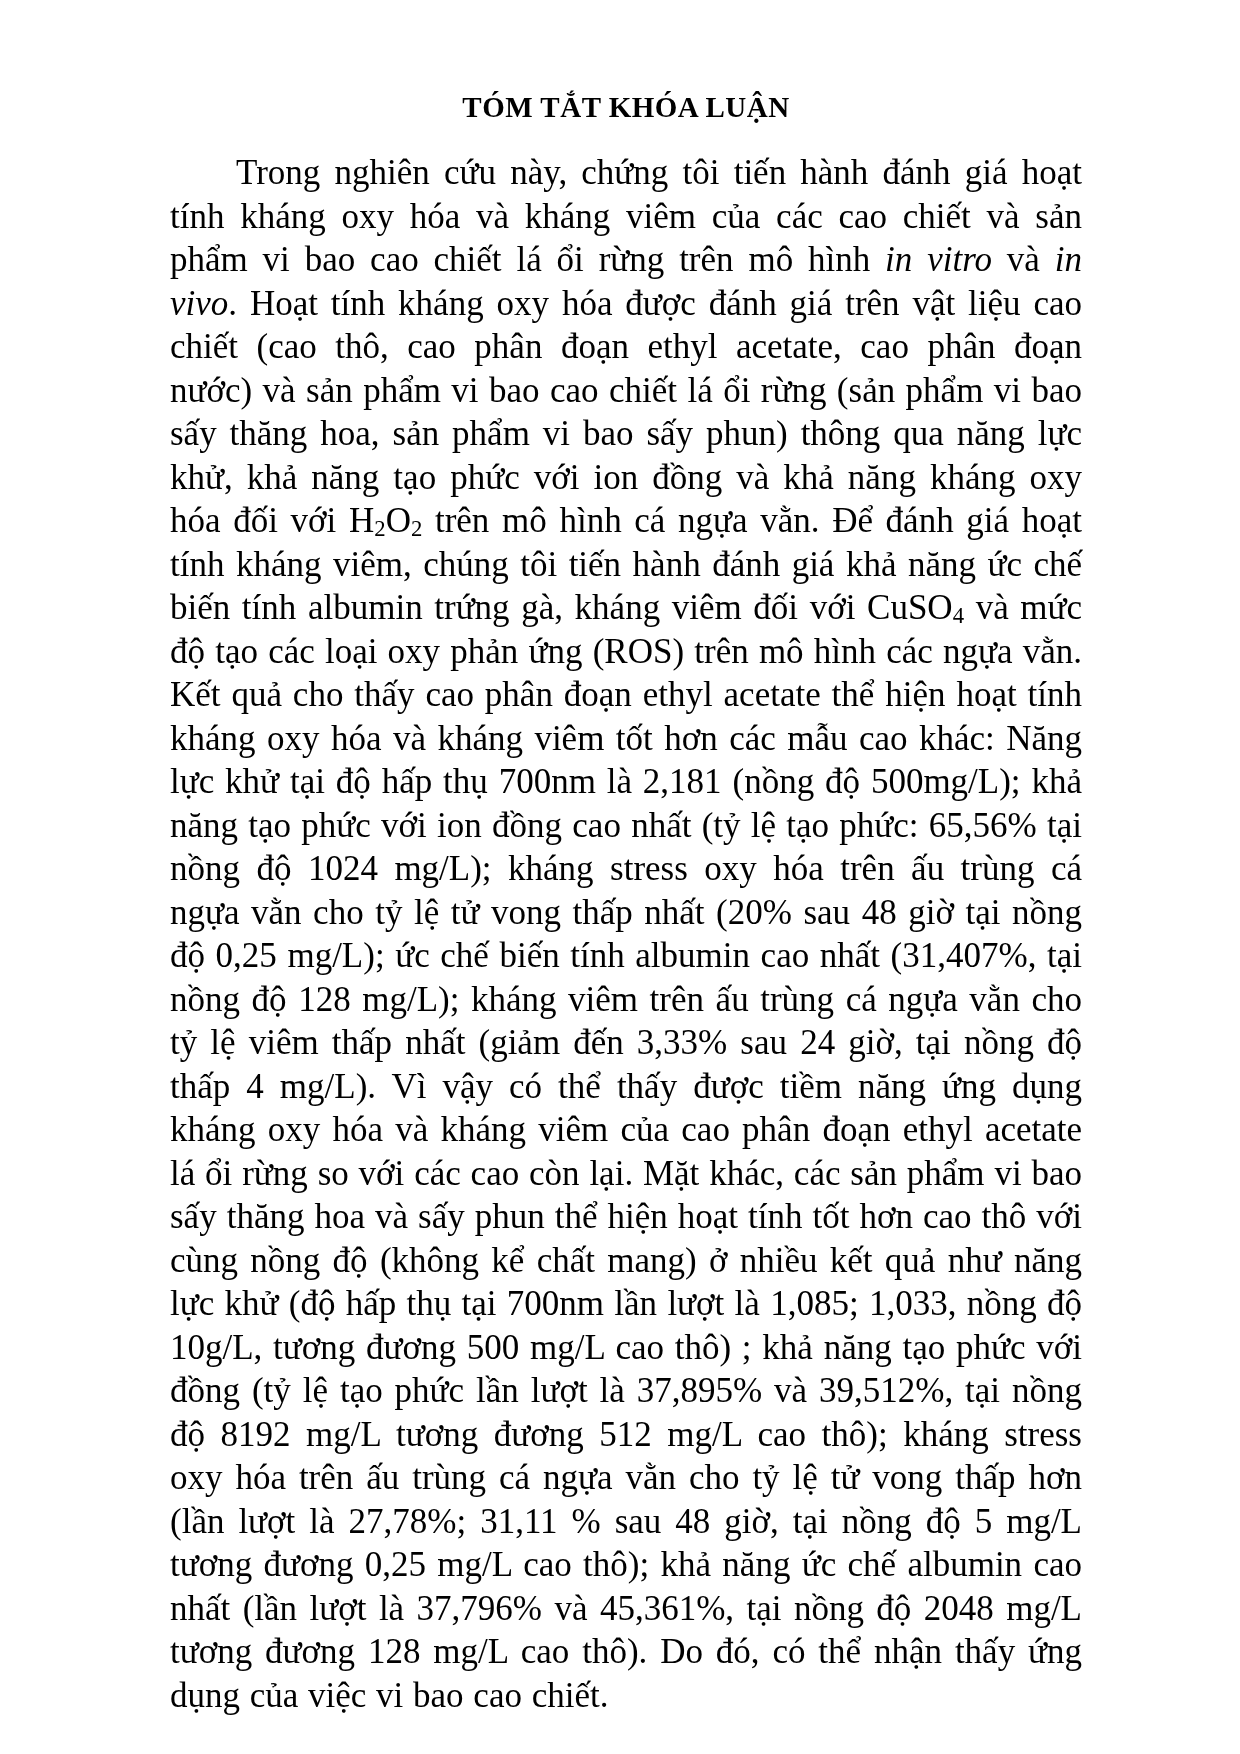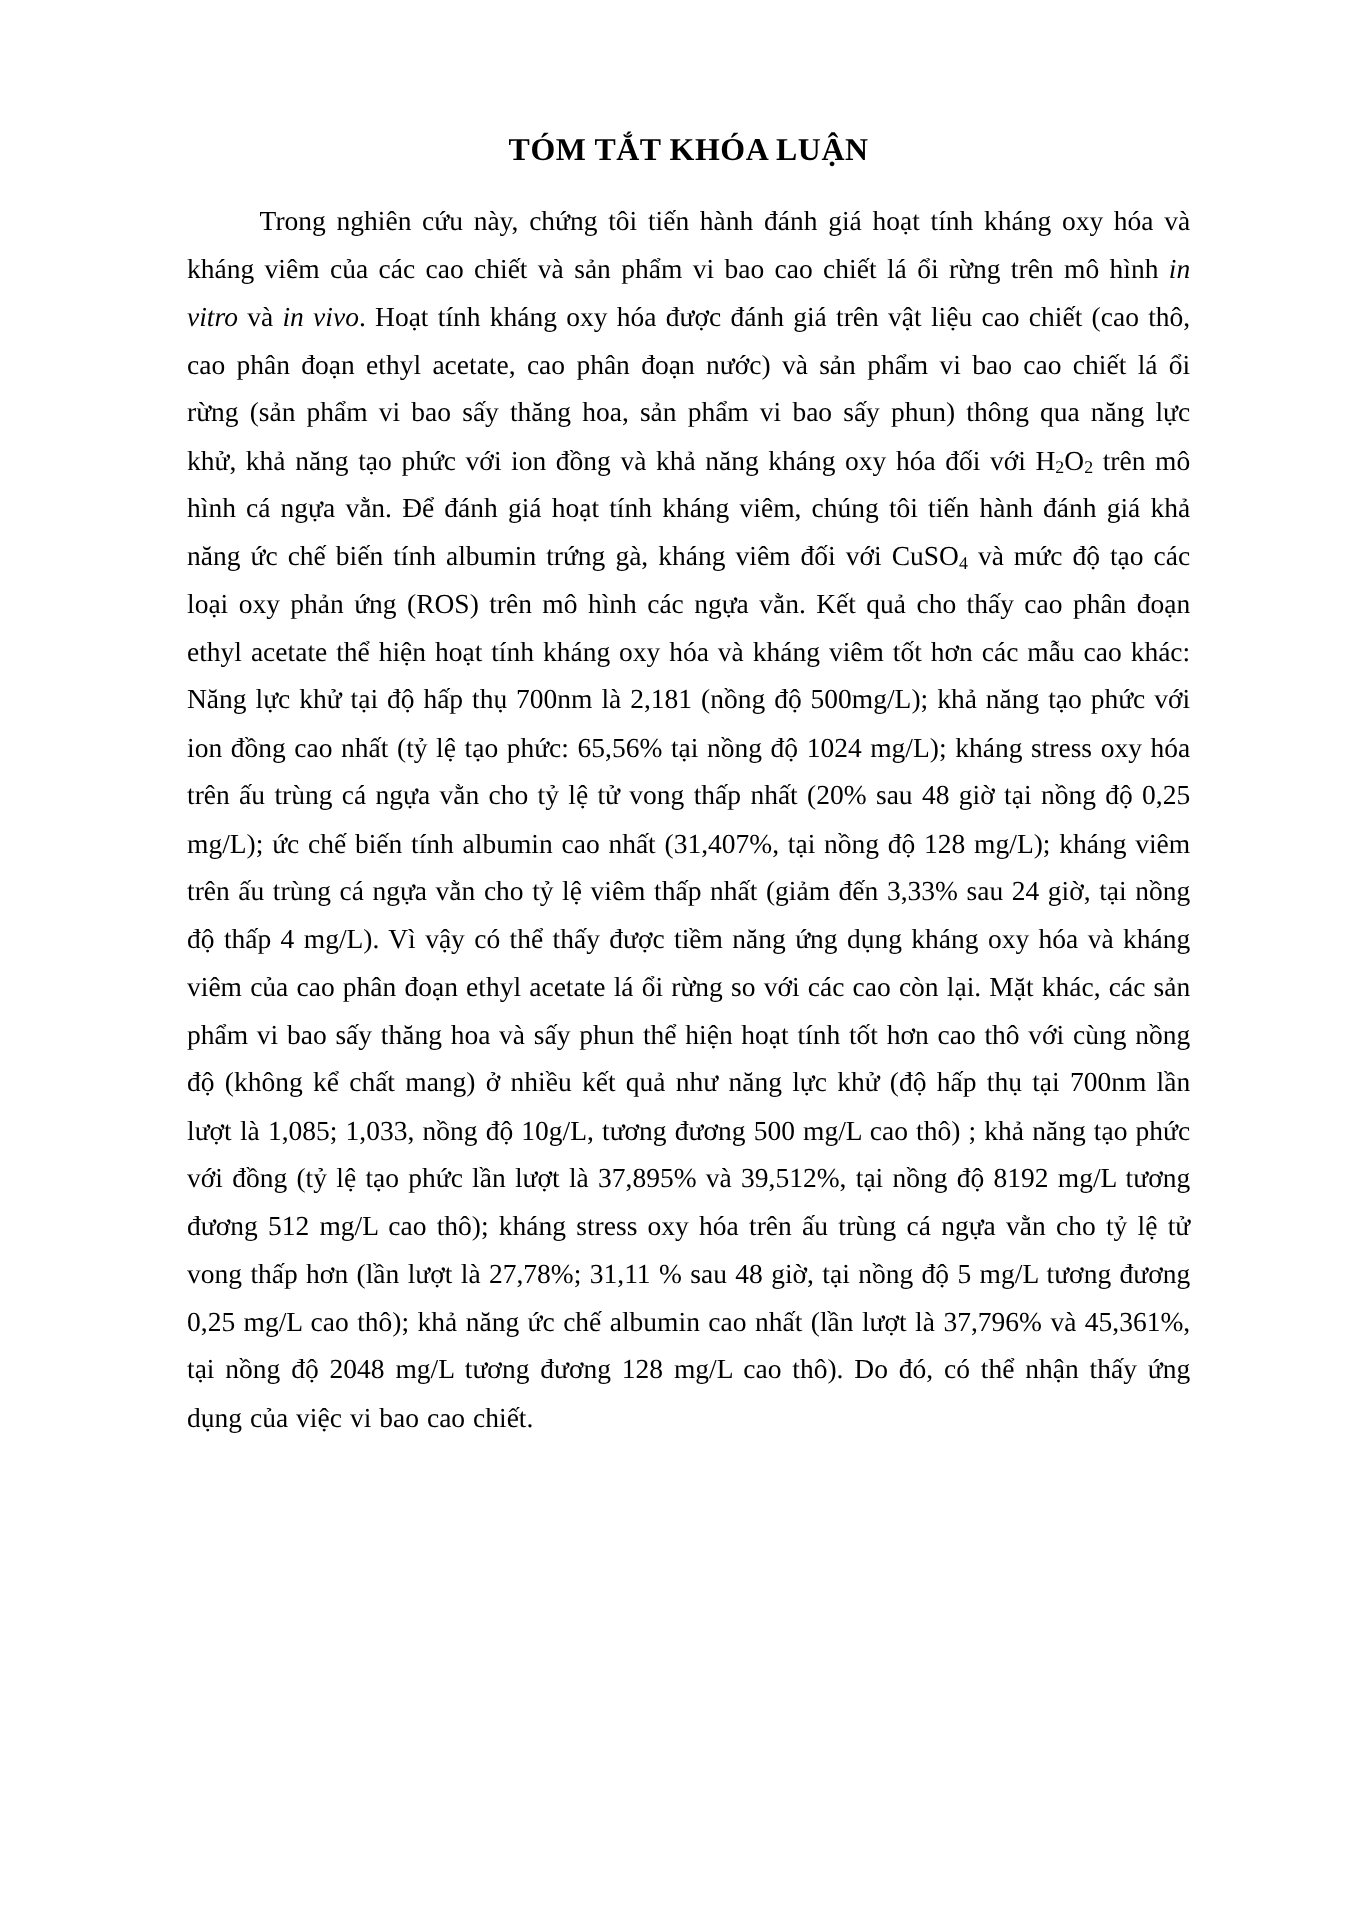--- a/index.html
+++ b/index.html
@@ -7,34 +7,34 @@
     padding: 0;
   }
   body {
     font-family: "Liberation Serif", "DejaVu Serif", serif;
   }
   .page {
     position: relative;
     width: 1200px;
     height: 1754px;
     box-sizing: border-box;
-    padding: 118px 118px 0 170px;
+    padding: 89px 118px 0 170px;
     overflow: hidden;
   }
   .title {
     margin: 0 0 26px 0;
     font-size: 29px;
     font-weight: bold;
     line-height: 36px;
     text-align: center;
     letter-spacing: 0.5px;
   }
   .abstract {
     margin: 0;
-    font-size: 25px;
+    font-size: 35px;
     line-height: 43.5px;
     text-align: justify;
     text-indent: 66px;
     word-spacing: 1px;
   }
   .seg-italic { font-style: italic; }
   .seg-subscript {
     font-size: 0.65em;
     vertical-align: -0.18em;
     line-height: 0;

